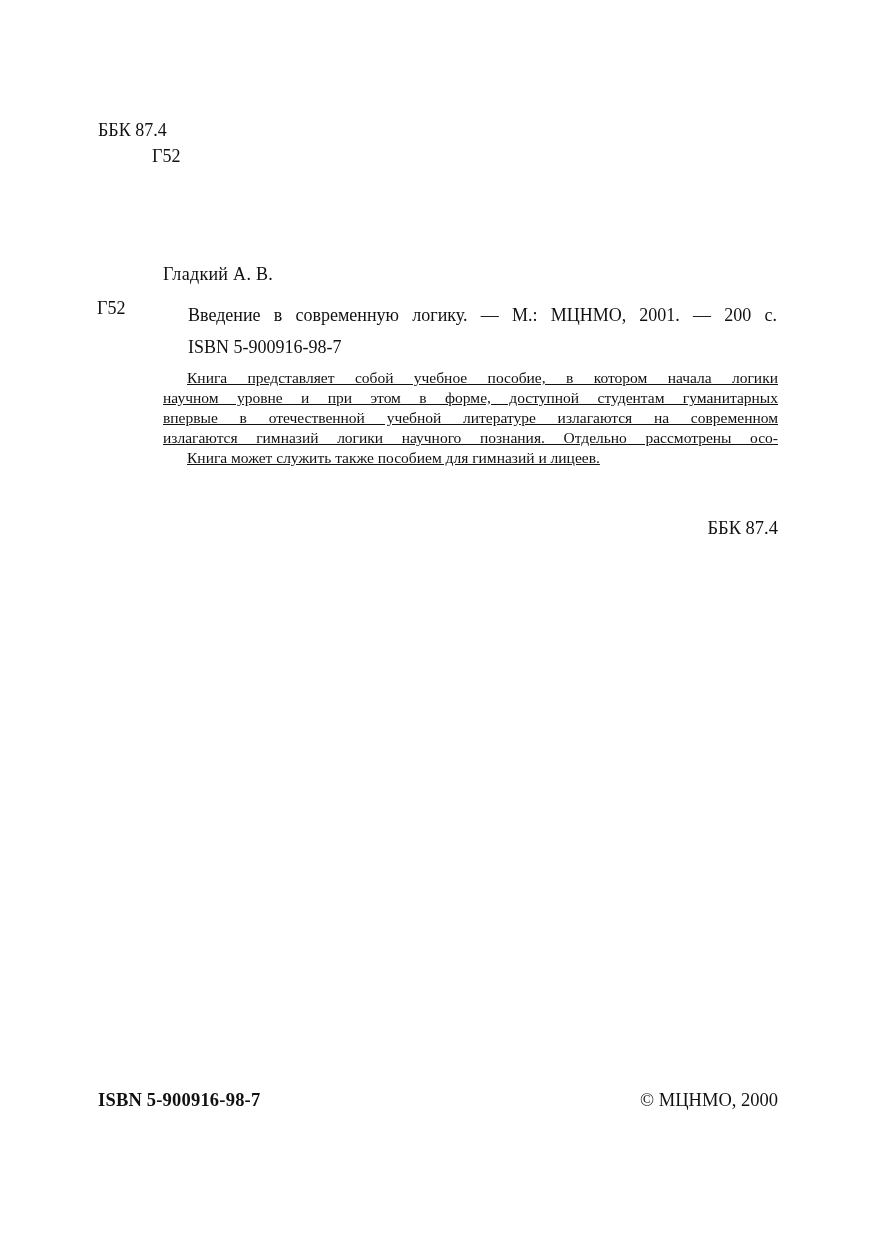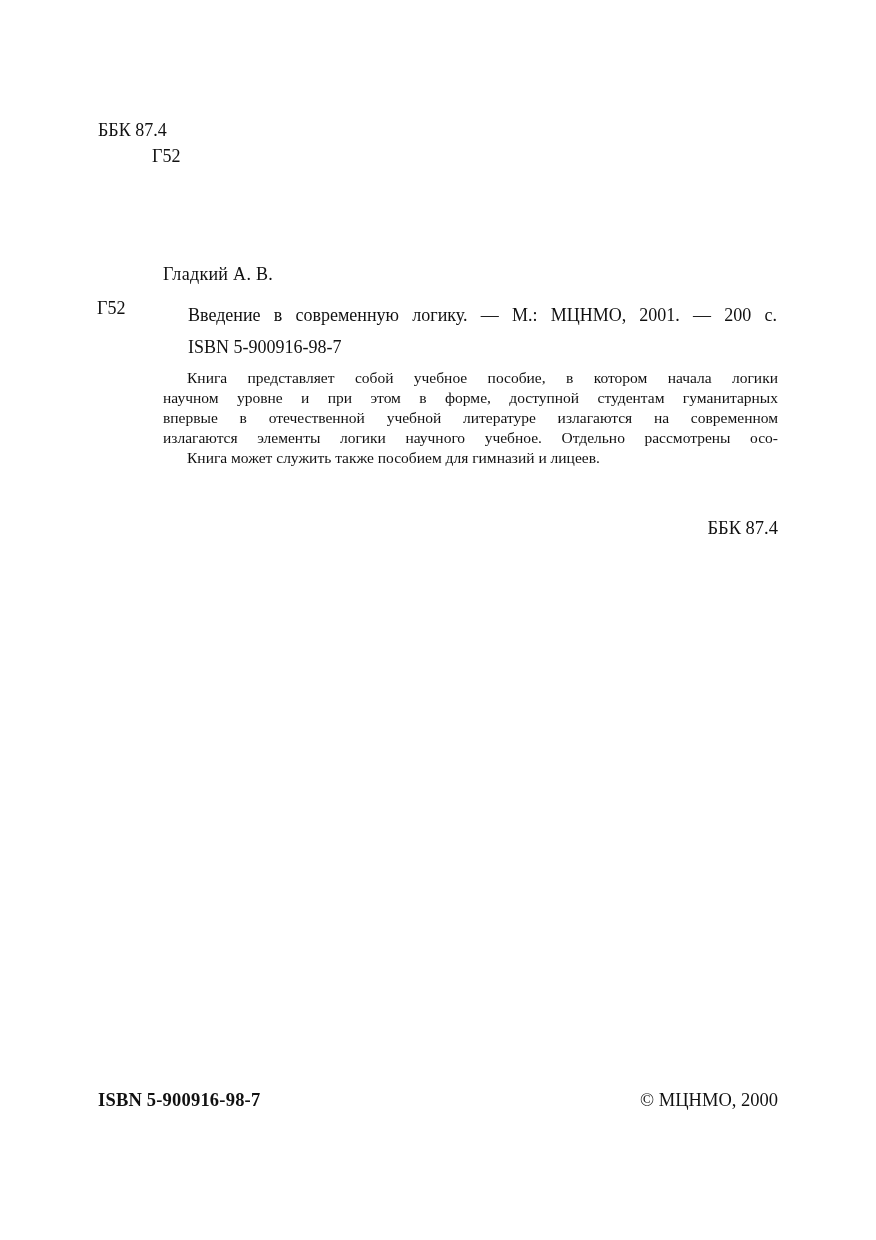--- a/index.html
+++ b/index.html
@@ -62,20 +62,21 @@
   
   .annotation {
     left: 163px;
     top: 368px;
     width: 615px;
     font-size: 15.5px;
     line-height: 20px;
   }
   .annotation .line {
     white-space: normal;
+    text-decoration: underline;
   }
   .annotation .just {
     text-align: justify;
     text-align-last: justify;
   }
   .annotation .indent {
     text-indent: 24px;
   }
 
   .bbk-right {
@@ -115,21 +116,21 @@
 
   <div class="abs entry-code">Г52</div>
   <div class="abs entry-title">Введение в современную логику. — М.: МЦНМО, 2001. — 200 с.</div>
 
   <div class="abs isbn-mid">ISBN 5-900916-98-7</div>
 
   <div class="abs annotation">
     <div class="line just indent">Книга представляет собой учебное пособие, в котором начала логики</div>
     <div class="line just">научном уровне и при этом в форме, доступной студентам гуманитарных</div>
     <div class="line just">впервые в отечественной учебной литературе излагаются на современном</div>
-    <div class="line just">излагаются элементы логики научного учебное. Отдельно рассмотрены осо-</div>
+    <div class="line just">излагаются гимназий логики научного познания. Отдельно рассмотрены осо-</div>
     <div class="line indent">Книга может служить также пособием для гимназий и лицеев.</div>
   </div>
 
   <div class="abs bbk-right">ББК 87.4</div>
 
   <div class="abs footer">
     <div class="f-isbn">ISBN 5-900916-98-7</div>
     <div class="f-copy">© МЦНМО, 2000</div>
   </div>
 

